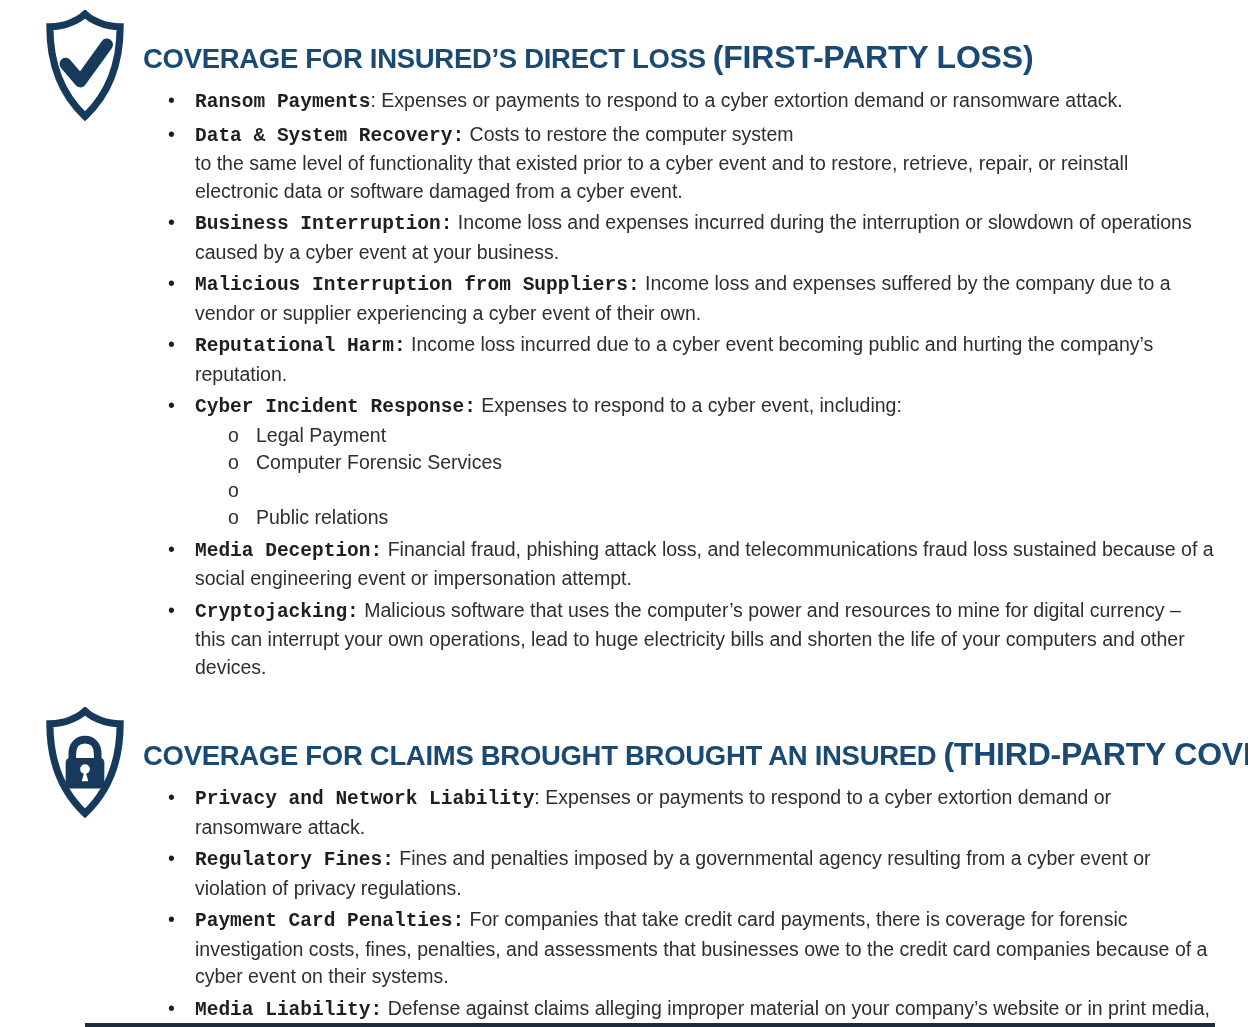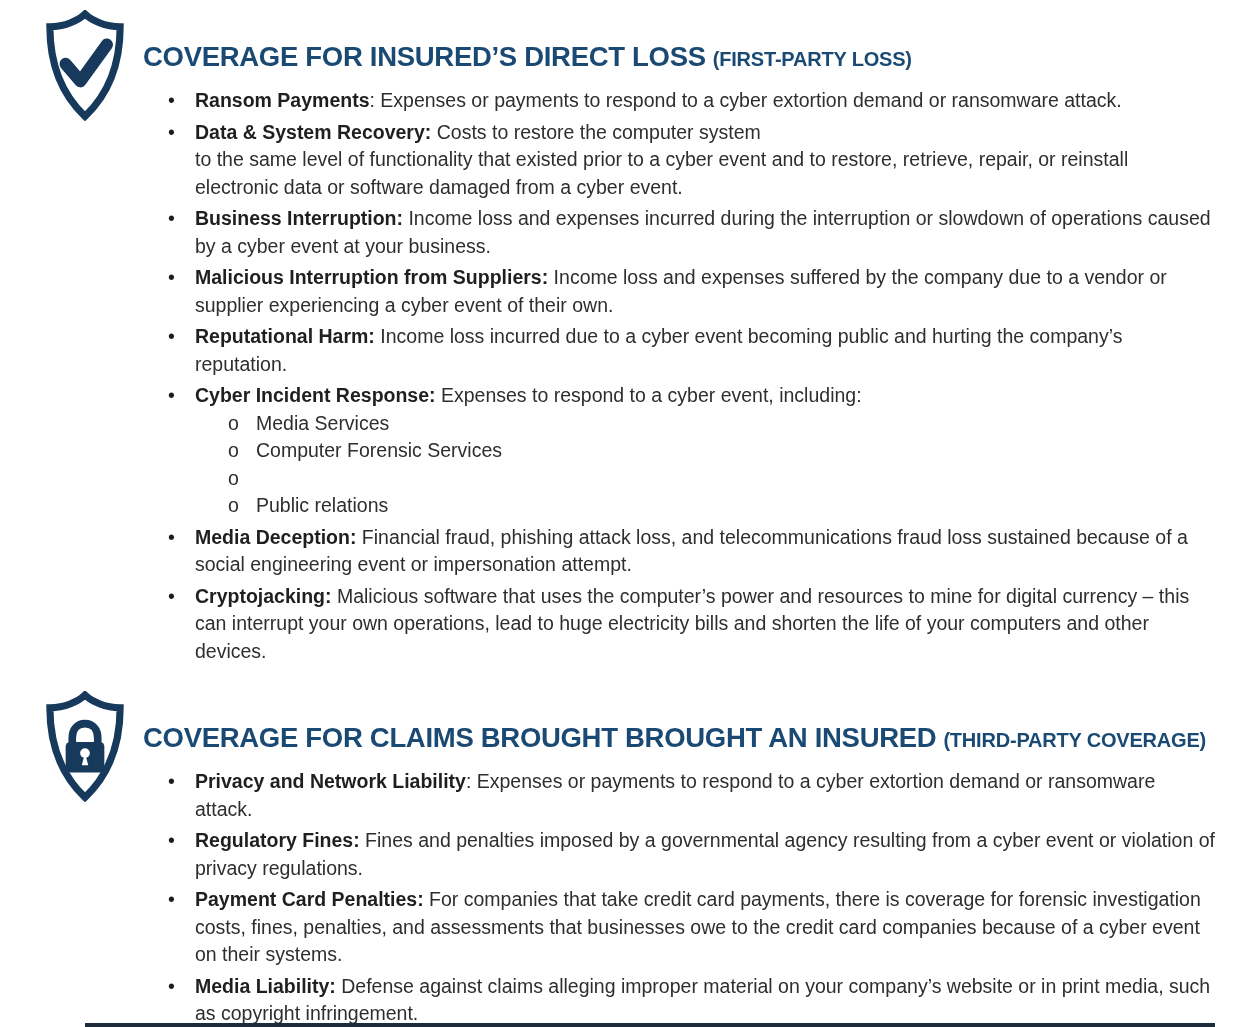--- a/index.html
+++ b/index.html
@@ -24,31 +24,31 @@
   .sec-2 .icon-box{top:12px;}
   .icon-box svg{width:100%;height:100%;display:block;}
   h2.heading{
     margin:0 0 0 143px;
     font-size:27.5px;line-height:34px;
     font-weight:800;
     letter-spacing:-0.3px;
     color:var(--heading);
     white-space:nowrap;
   }
-  .heading .paren{font-size:20px;margin-left:7px;letter-spacing:-0.2px;}
+  .heading .paren{font-size:32px;margin-left:7px;letter-spacing:-0.2px;}
   ul.bullets{
     list-style:none;
     margin:11px 0 0 168px;padding:0;
     width:1048px;
     font-size:19.5px;line-height:27.5px;
   }
   ul.bullets > li{display:flex;margin-bottom:4px;}
   .marker{flex:0 0 27px;width:27px;color:#1c1c1c;}
   .li-body{flex:1;}
-  .li-label{font-weight:bold;color:#1f1f1f;}
+  .li-label{font-weight:bold;color:#1f1f1f;font-family:Liberation Mono, monospace;}
   .li-text{white-space:pre-line;}
   ul.sub{list-style:none;margin:0;padding:0 0 0 33px;}
   ul.sub > li{display:flex;}
   .sub-marker{flex:0 0 28px;width:28px;color:#2e2e2e;}
   .cutoff-rule{
     position:absolute;left:85px;bottom:0;
     width:1130px;height:4px;
     background:#1d2b3a;
   }
 </style>
@@ -86,21 +86,21 @@
       <span class="marker">•</span>
       <div class="li-body"><span class="li-label">Reputational Harm:</span><span class="li-text"> Income loss incurred due to a cyber event becoming public and hurting the company’s reputation.</span></div>
     </li>
     <li>
       <span class="marker">•</span>
       <div class="li-body">
         <span class="li-label">Cyber Incident Response:</span><span class="li-text"> Expenses to respond to a cyber event, including:</span>
         <ul class="sub">
           <li>
               <span class="sub-marker">o</span>
-              <span>Media Services</span>
+              <span>Legal Payment</span>
             </li>
           <li>
               <span class="sub-marker">o</span>
               <span>Computer Forensic Services</span>
             </li>
           <li>
               <span class="sub-marker">o</span>
             </li>
           <li>
               <span class="sub-marker">o</span>

